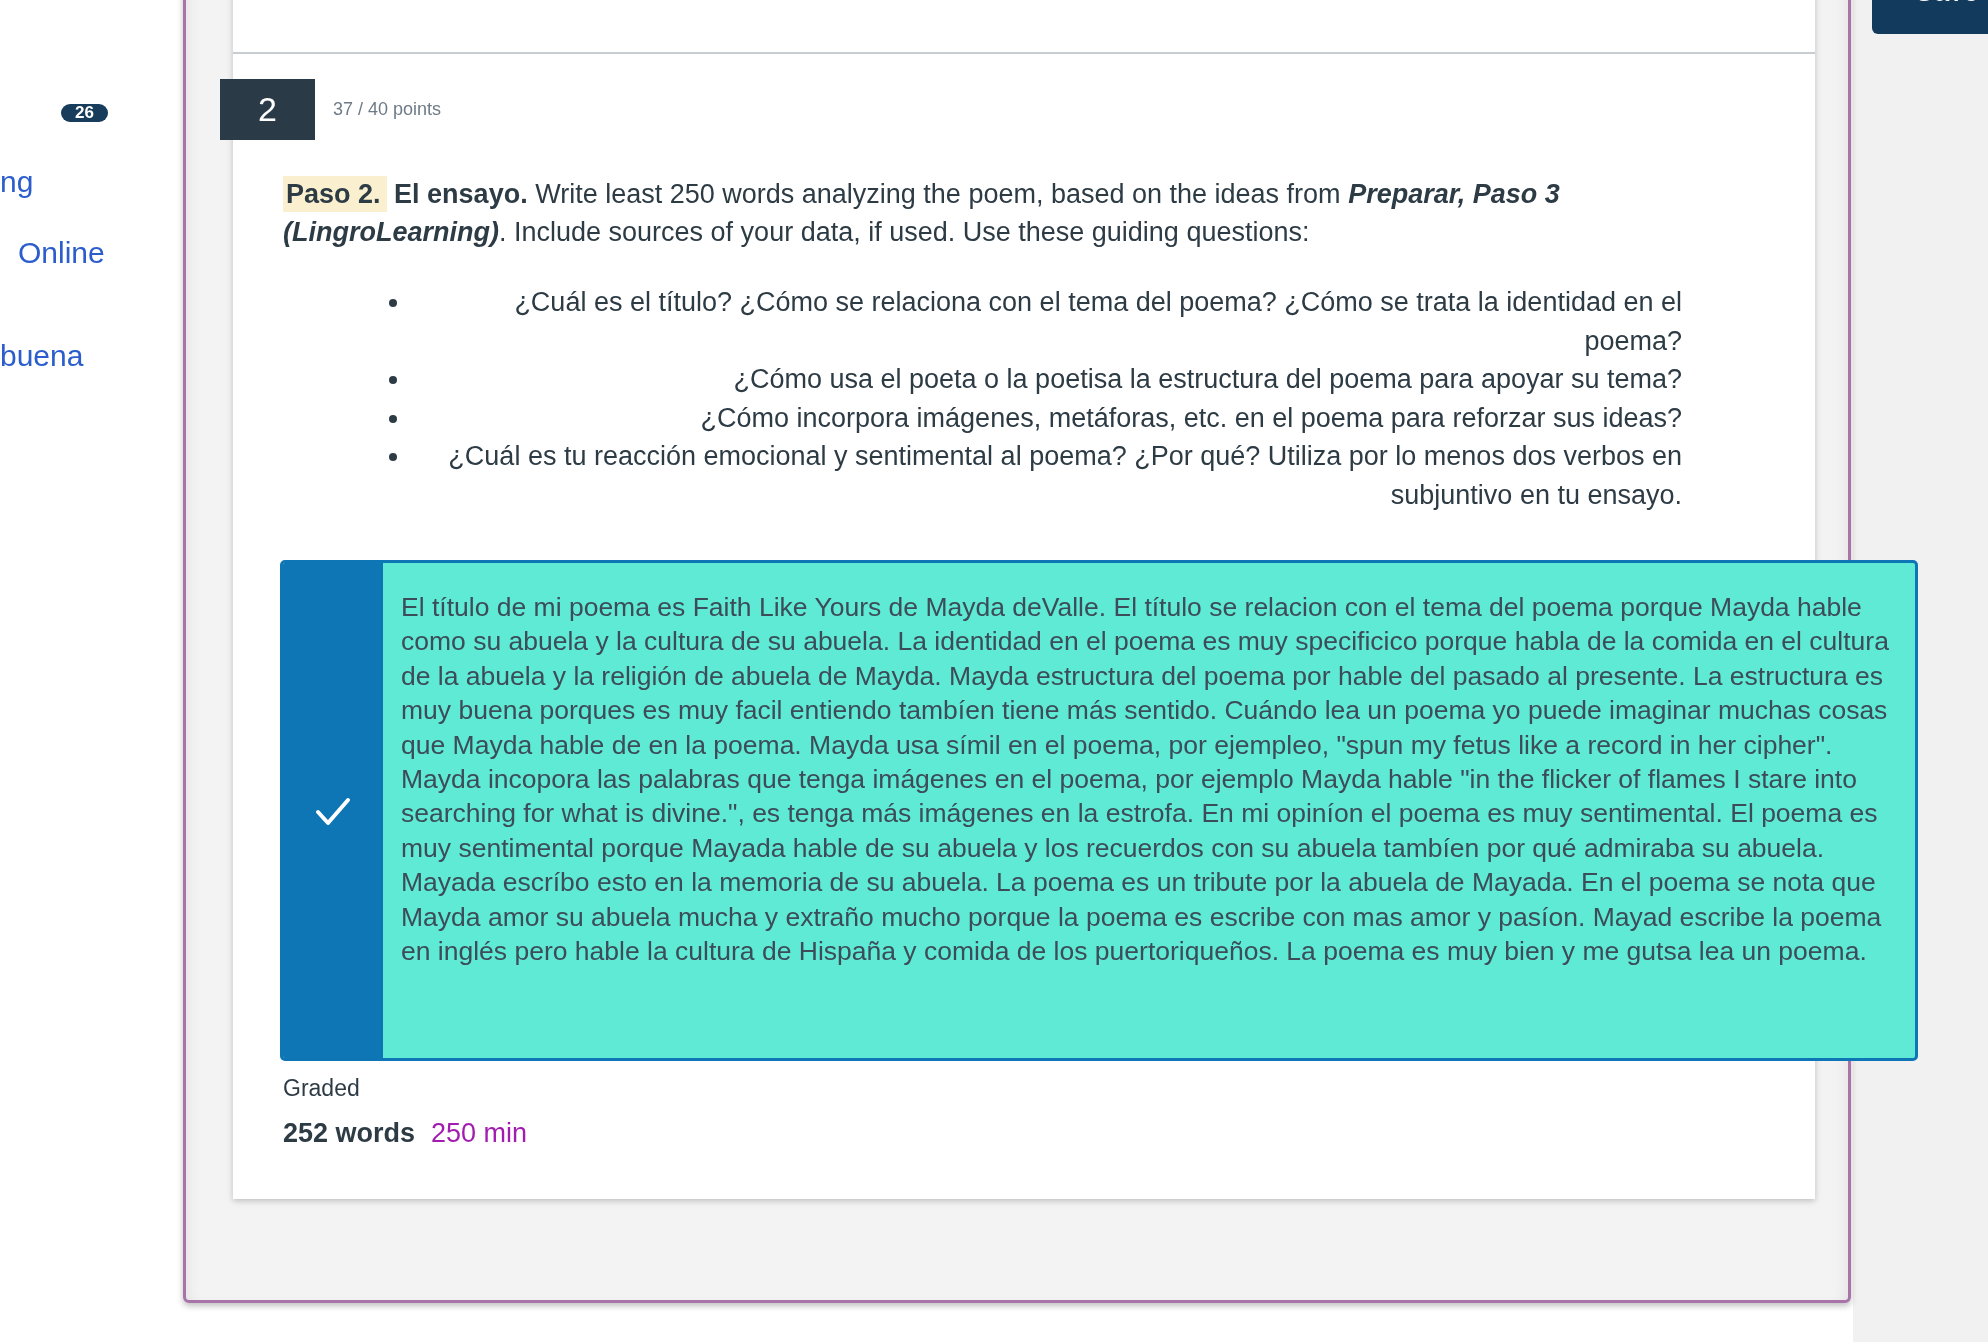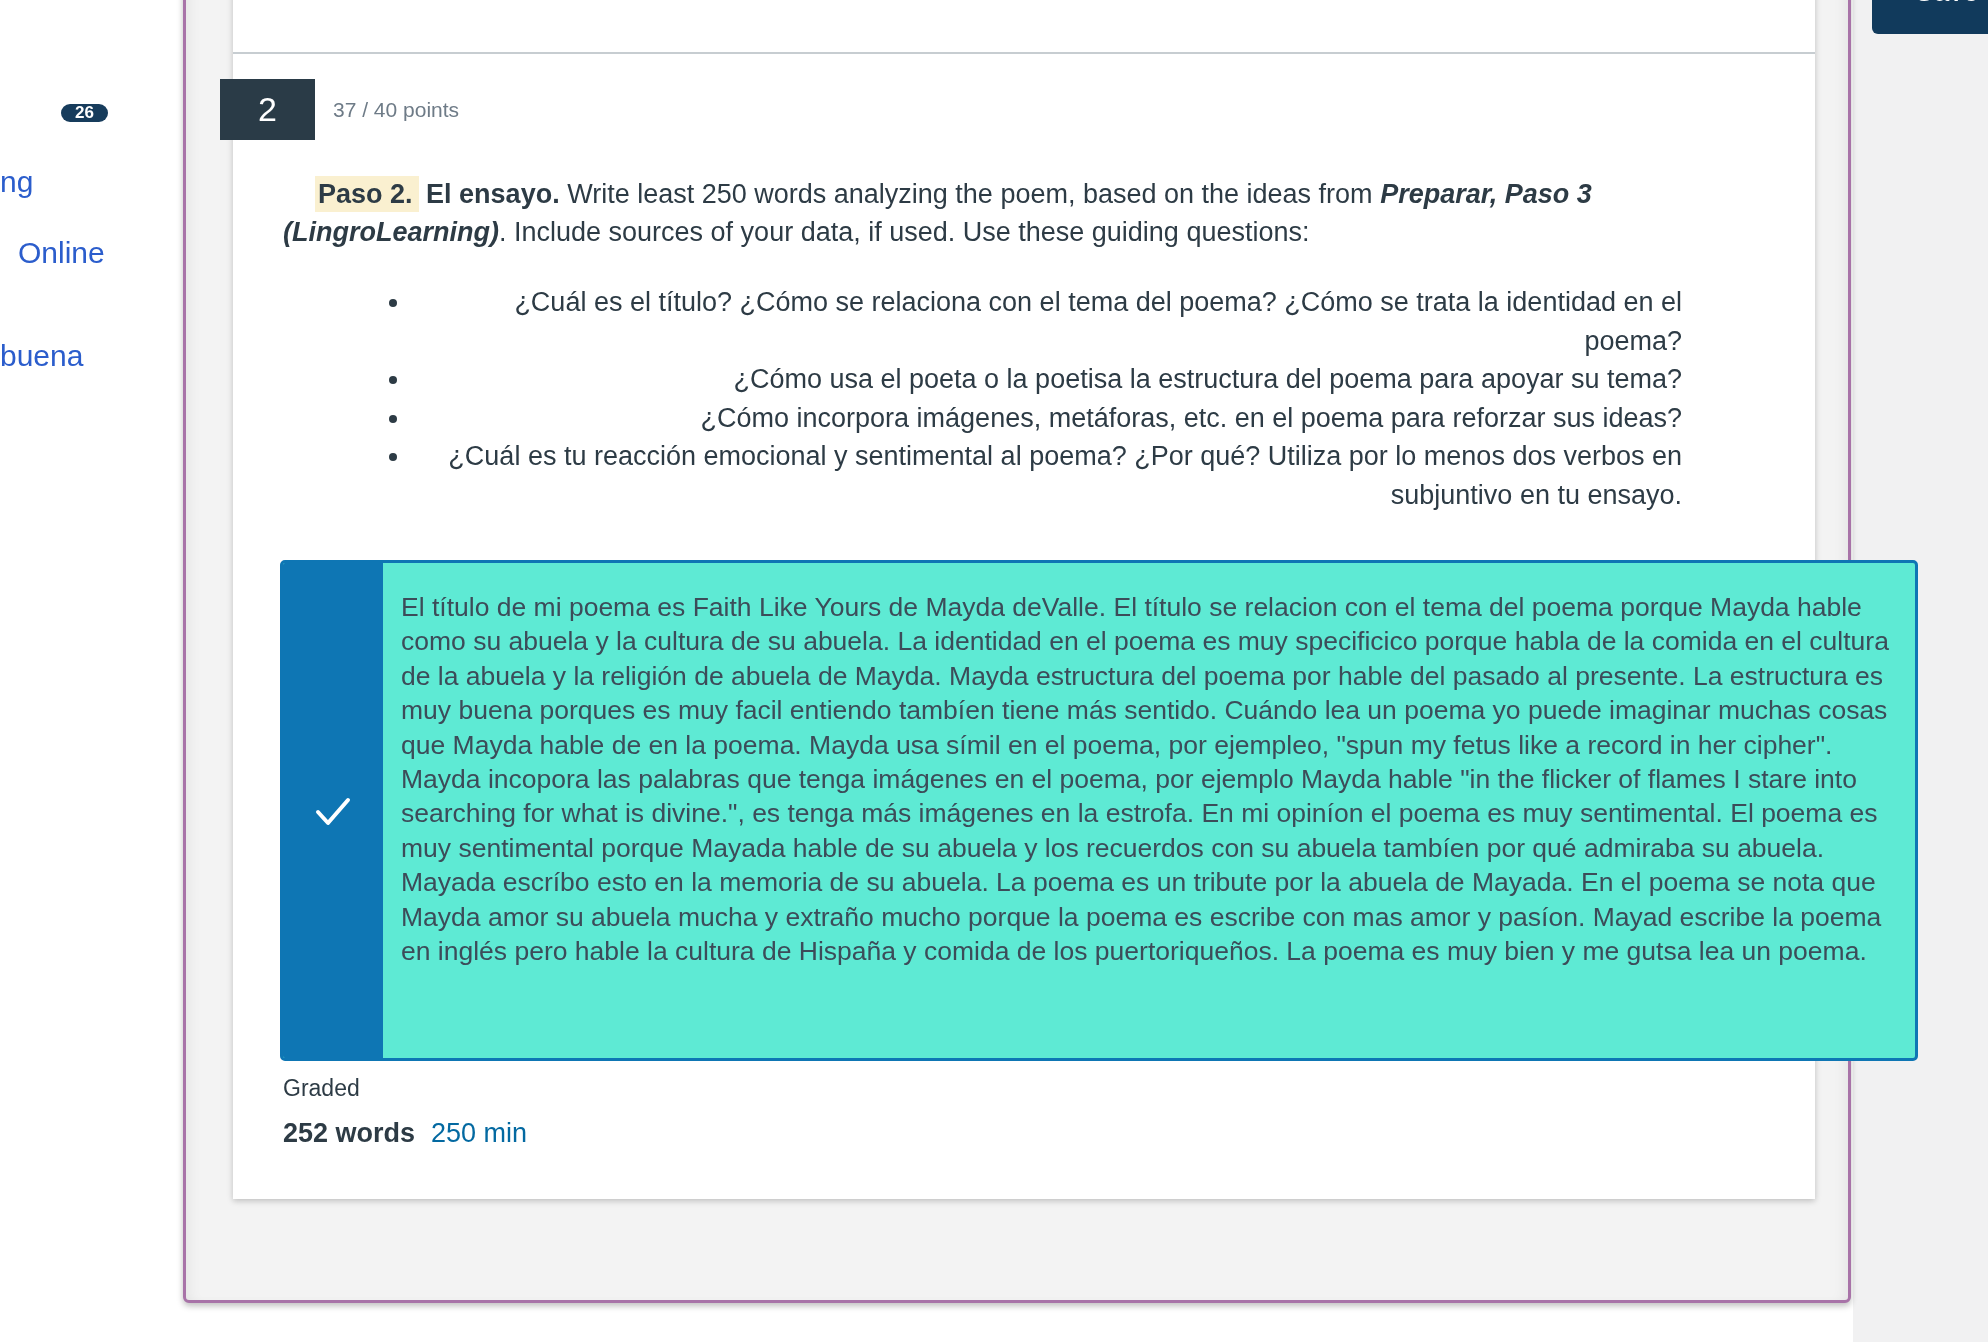--- a/index.html
+++ b/index.html
@@ -60,29 +60,29 @@
   }
 
   .question-header {
     position:absolute; left:-13px; top:116px;
     display:flex; align-items:center; gap:18px;
   }
   .qnum-badge {
     width:95px; height:61px; background:#2A3B47; color:#ffffff;
     font-size:34px; display:flex; align-items:center; justify-content:center;
   }
-  .points { font-size:21px; color:#6E7B87; }
+  .points { font-size:18px; color:#6E7B87; }
 
   .instruction {
     position:absolute; left:50px; top:212px; width:1445px;
     font-size:27px; line-height:38px; color:#2D3B45;
   }
   .instruction .b  { font-weight:bold; }
   .instruction .i  { font-style:italic; }
-  .instruction .hl { background:#FAF0D0; padding:3px 6px 3px 3px;margin-left:32px; }
+  .instruction .hl { background:#FAF0D0; padding:3px 6px 3px 3px; }
 
   ul.guiding {
     position:absolute; left:50px; top:320px; width:1529px;
     padding-left:129px; padding-right:130px;
     list-style:disc outside;
     font-size:27px; line-height:38.5px; color:#2D3B45;text-align:right;
   }
 
   
   .answer-box {
@@ -96,21 +96,21 @@
     display:flex; align-items:center; justify-content:center;
   }
   .answer-text {
     flex:1 1 auto; padding:27px 20px 24px 18px;
     font-size:26.5px; line-height:34.4px; color:#3C4C59;
   }
 
   .graded-label { position:absolute; left:50px; top:1112px; font-size:23px; color:#2D3B45; }
   .answer-meta  { position:absolute; left:50px; top:1155px; display:flex; align-items:baseline; gap:16px; }
   .word-count   { font-size:27px; font-weight:bold; color:#2D3B45; }
-  .time-spent   { font-size:27px; color:#0369a1; }
+  .time-spent   { font-size:27px; color:#a21caf; }
 </style>
 </head>
 <body>
 
 <div class="sidebar">
   <span class="unread-pill">26</span>
   <a class="side-link l1">ng</a>
   <a class="side-link l2">Online</a>
   <a class="side-link l3">buena</a>
 </div>

